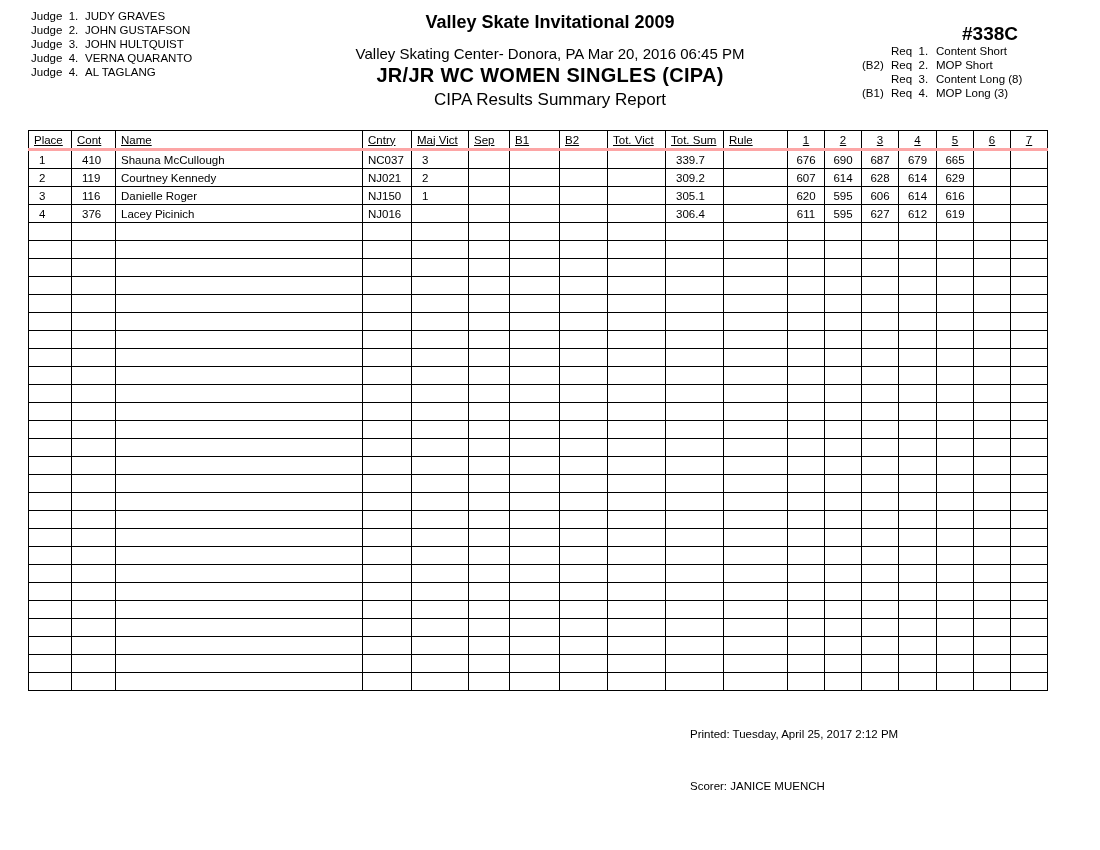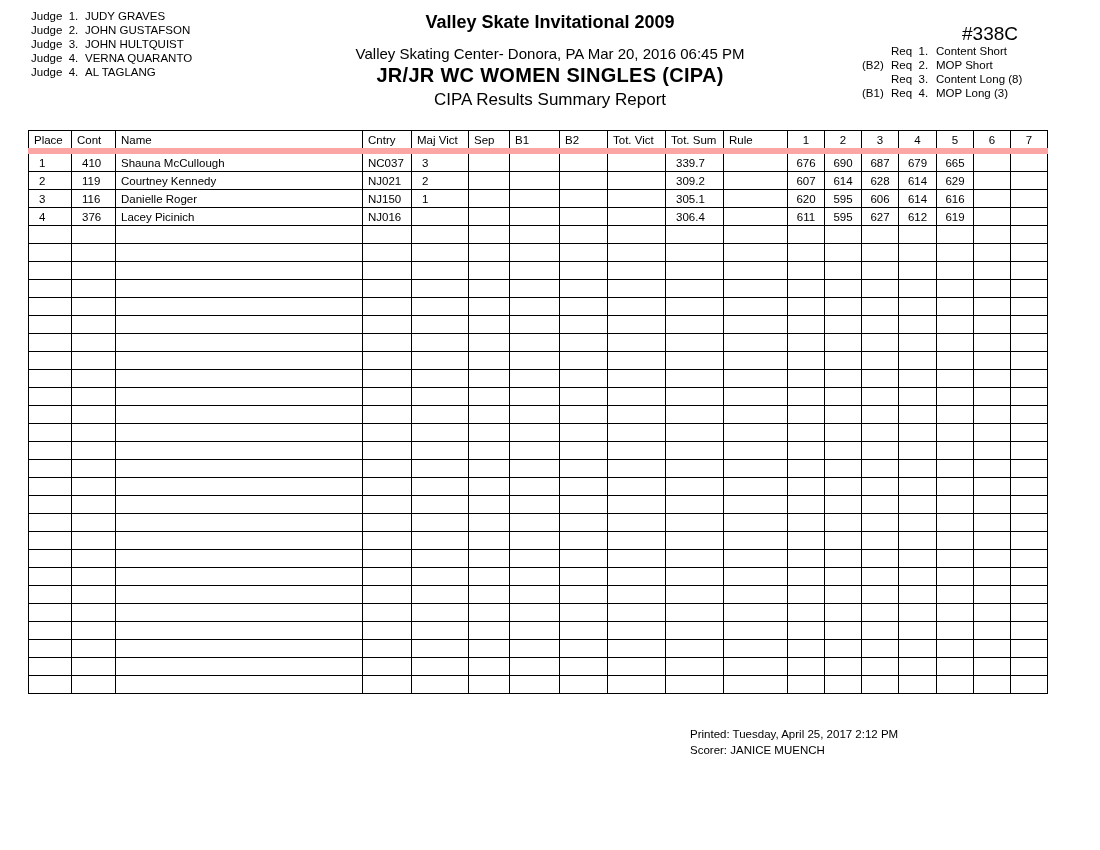--- a/index.html
+++ b/index.html
@@ -6,33 +6,33 @@
   body { width:1100px; height:850px; position:relative; font-family:"Liberation Sans", sans-serif; color:#000; overflow:hidden; }
   .abs { position:absolute; }
   .judges { left:31px; top:9px; font-size:11.5px; line-height:14px; }
   .judges .row { white-space:pre; }
   .judges .lbl { display:inline-block; width:54px; }
   .center { left:300px; width:500px; text-align:center; }
   .t1 { top:12px; font-size:18px; font-weight:bold; }
   .t2 { top:45px; font-size:15px; }
   .t3 { top:64px; font-size:20px; font-weight:bold; letter-spacing:0.3px; }
   .t4 { top:90px; font-size:17px; }
-  .evnum { left:962px; top:23px; font-size:19px; font-weight:normal; }
+  .evnum { left:962px; top:23px; font-size:19px; font-weight:bold; }
   .reqs { left:862px; top:44px; font-size:11.5px; line-height:14px; }
   .reqs .row { white-space:pre; }
   .reqs .pre { display:inline-block; width:29px; }
   .reqs .rq { display:inline-block; width:45px; }
   table.res { position:absolute; left:28px; top:130px; border-collapse:collapse; table-layout:fixed; width:1020px; font-size:11.5px; }
   table.res th, table.res td { border:1.5px solid #000; height:17px; padding:0 0 0 5px; white-space:nowrap; overflow:hidden; font-weight:normal; text-align:left; }
-  table.res thead th { border-bottom:6px solid #fca5a5; height:17px; }
+  table.res thead th { border-bottom:3px solid #fca5a5; height:17px;text-decoration:underline; }
   table.res td.c, table.res th.c { text-align:center; padding:0; }
   table.res td.cv { padding-left:10px; }
   .footer { left:690px; font-size:11.5px; }
   .f1 { top:728px; }
-  .f2 { top:744px; }
+  .f2 { top:780px; }
 </style>
 </head>
 <body>
 
 <div class="abs judges">
   <div class="row"><span class="lbl">Judge  1.</span><span>JUDY GRAVES</span></div>
   <div class="row"><span class="lbl">Judge  2.</span><span>JOHN GUSTAFSON</span></div>
   <div class="row"><span class="lbl">Judge  3.</span><span>JOHN HULTQUIST</span></div>
   <div class="row"><span class="lbl">Judge  4.</span><span>VERNA QUARANTO</span></div>
   <div class="row"><span class="lbl">Judge  4.</span><span>AL TAGLANG</span></div>

